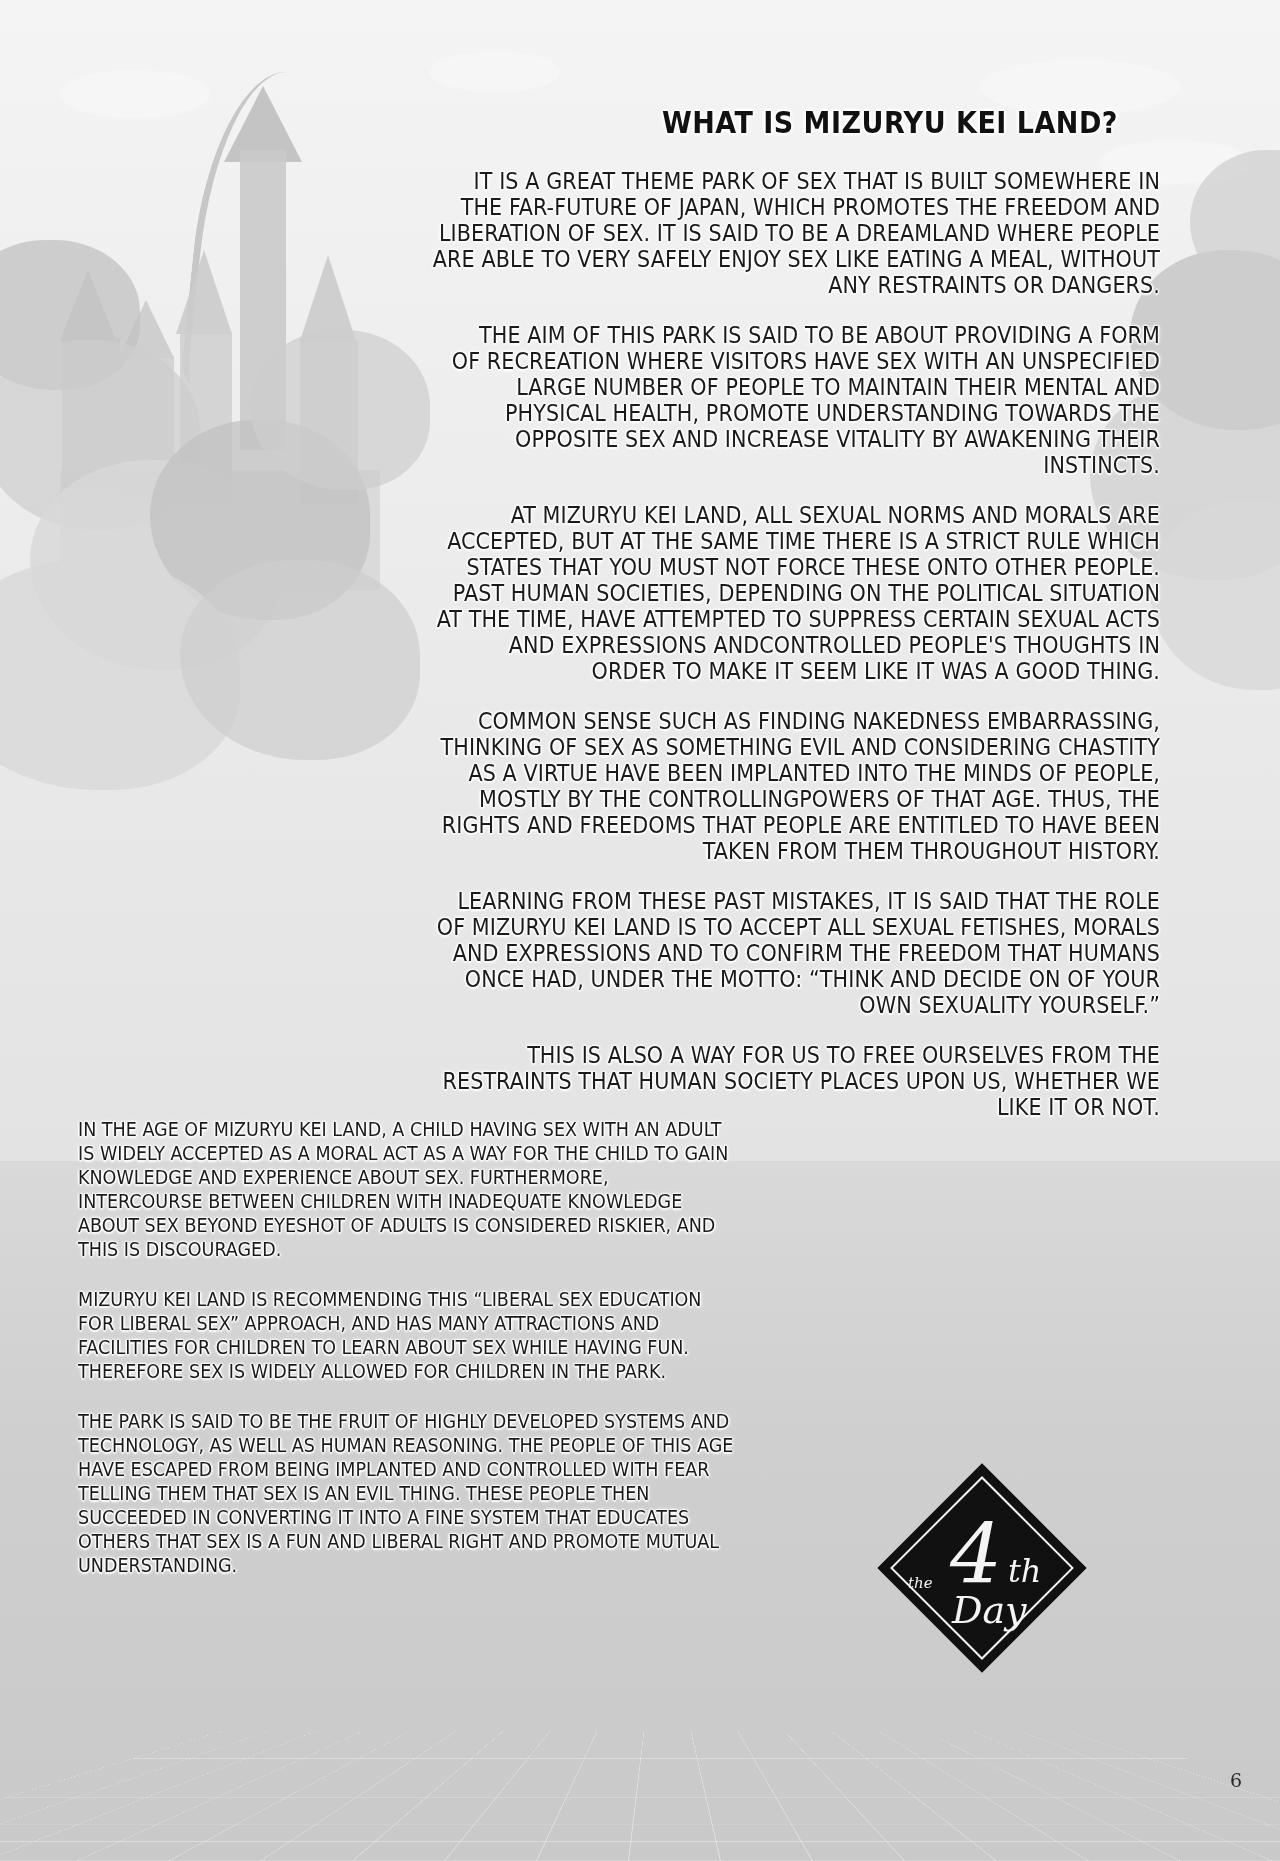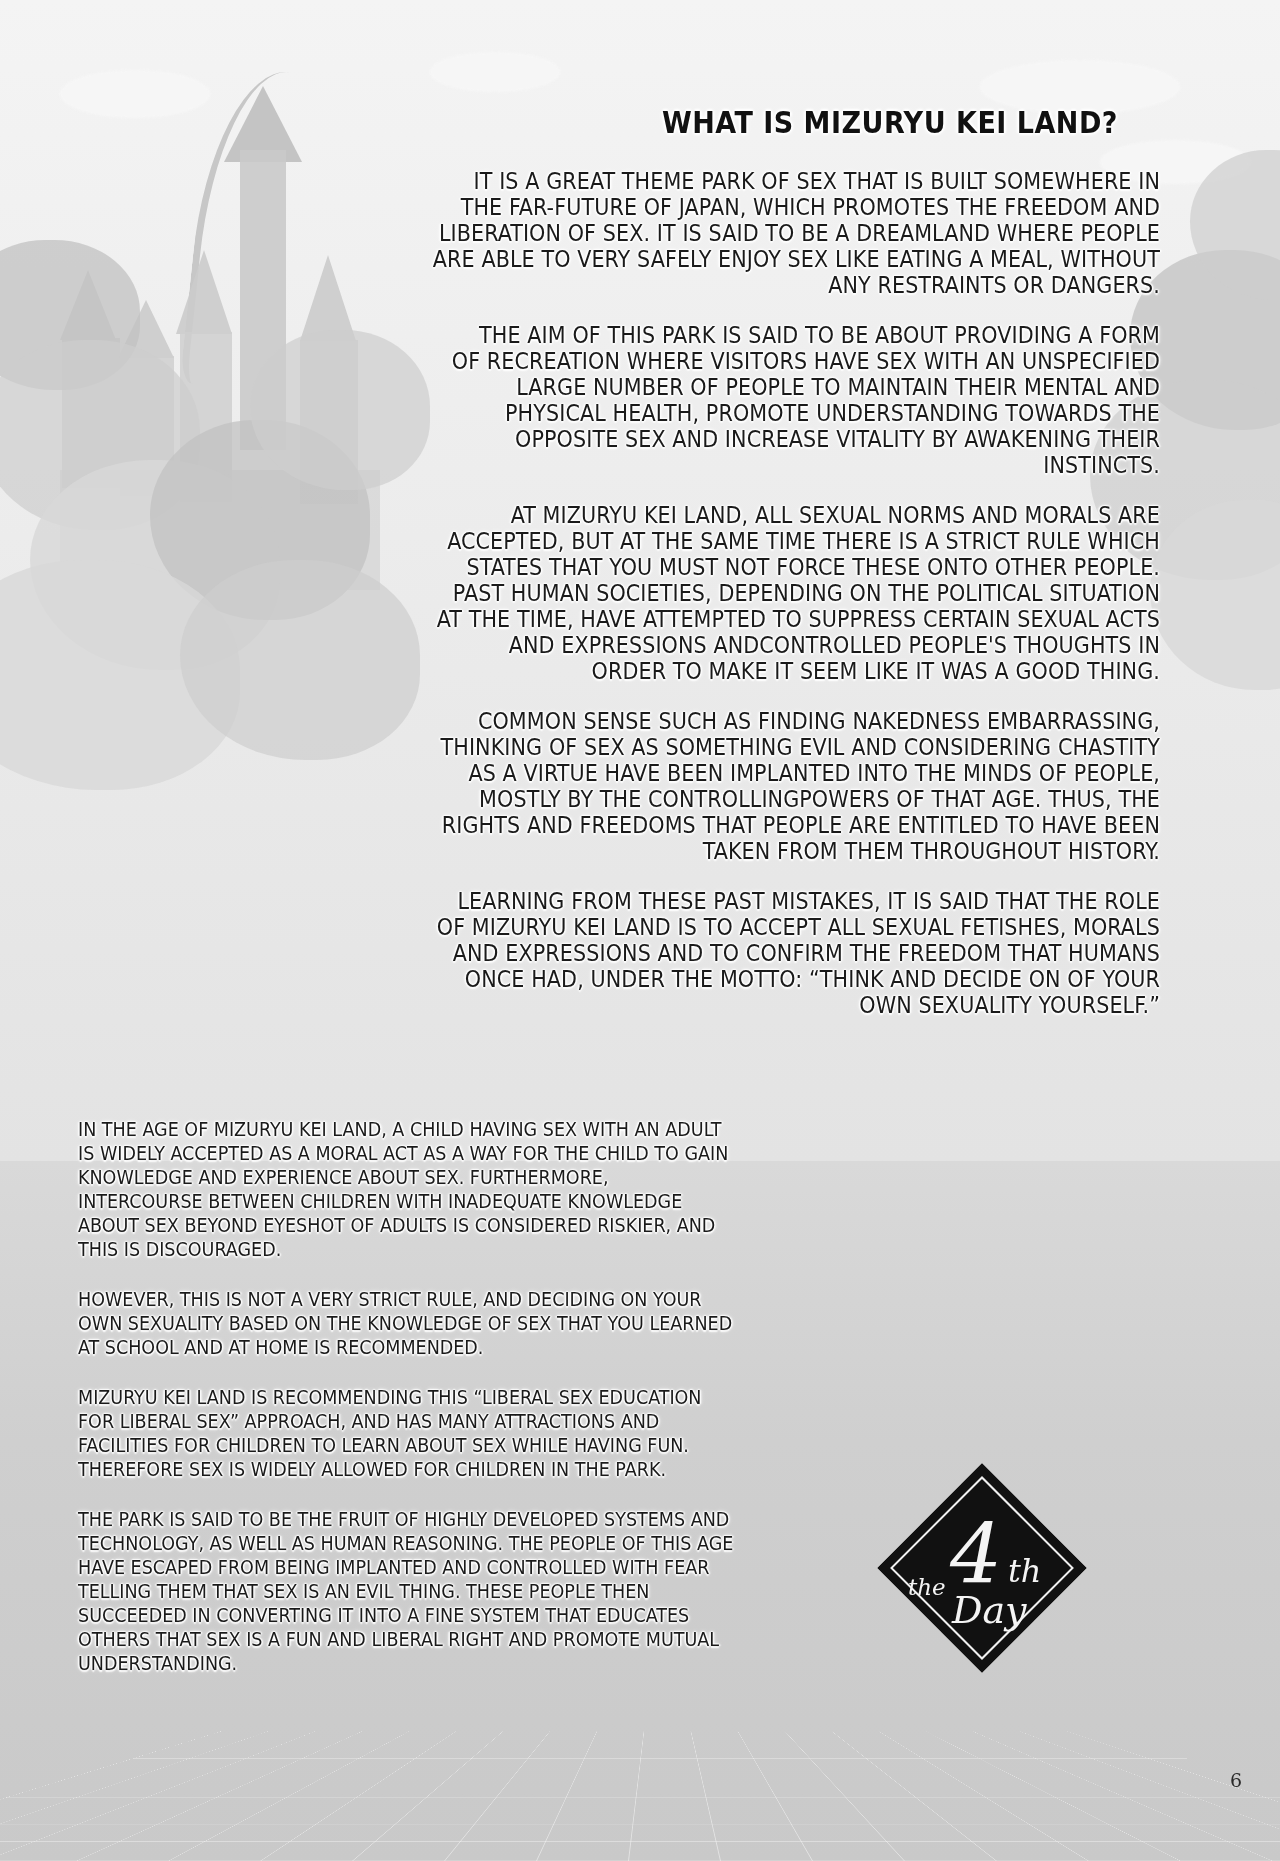--- a/index.html
+++ b/index.html
@@ -176,21 +176,21 @@
   }
   .logo .txt {
     position: absolute;
     inset: 0;
     color: #f4f4f4;
     font-family: "DejaVu Serif", "Liberation Serif", serif;
   }
   .logo .the {
     position: absolute;
     left: 24px; top: 104px;
-    font-size: 23px;
+    font-size: 15px;
     font-style: italic;
   }
   .logo .four {
     position: absolute;
     left: 66px; top: 44px;
     font-size: 82px;
     font-style: italic;
     line-height: 1;
   }
   .logo .th {
@@ -265,25 +265,25 @@
   </div>
 
   <div class="heading">WHAT IS MIZURYU KEI LAND?</div>
 
   <div class="col-right">
     <p>IT IS A GREAT THEME PARK OF SEX THAT IS BUILT SOMEWHERE IN THE FAR-FUTURE OF JAPAN, WHICH PROMOTES THE FREEDOM AND LIBERATION OF SEX. IT IS SAID TO BE A DREAMLAND WHERE PEOPLE ARE ABLE TO VERY SAFELY ENJOY SEX LIKE EATING A MEAL, WITHOUT ANY RESTRAINTS OR DANGERS.</p>
     <p>THE AIM OF THIS PARK IS SAID TO BE ABOUT PROVIDING A FORM OF RECREATION WHERE VISITORS HAVE SEX WITH AN UNSPECIFIED LARGE NUMBER OF PEOPLE TO MAINTAIN THEIR MENTAL AND PHYSICAL HEALTH, PROMOTE UNDERSTANDING TOWARDS THE OPPOSITE SEX AND INCREASE VITALITY BY AWAKENING THEIR INSTINCTS.</p>
     <p>AT MIZURYU KEI LAND, ALL SEXUAL NORMS AND MORALS ARE ACCEPTED, BUT AT THE SAME TIME THERE IS A STRICT RULE WHICH STATES THAT YOU MUST NOT FORCE THESE ONTO OTHER PEOPLE. PAST HUMAN SOCIETIES, DEPENDING ON THE POLITICAL SITUATION AT THE TIME, HAVE ATTEMPTED TO SUPPRESS CERTAIN SEXUAL ACTS AND EXPRESSIONS ANDCONTROLLED PEOPLE'S THOUGHTS IN ORDER TO MAKE IT SEEM LIKE IT WAS A GOOD THING.</p>
     <p>COMMON SENSE SUCH AS FINDING NAKEDNESS EMBARRASSING, THINKING OF SEX AS SOMETHING EVIL AND CONSIDERING CHASTITY AS A VIRTUE HAVE BEEN IMPLANTED INTO THE MINDS OF PEOPLE, MOSTLY BY THE CONTROLLINGPOWERS OF THAT AGE. THUS, THE RIGHTS AND FREEDOMS THAT PEOPLE ARE ENTITLED TO HAVE BEEN TAKEN FROM THEM THROUGHOUT HISTORY.</p>
     <p>LEARNING FROM THESE PAST MISTAKES, IT IS SAID THAT THE ROLE OF MIZURYU KEI LAND IS TO ACCEPT ALL SEXUAL FETISHES, MORALS AND EXPRESSIONS AND TO CONFIRM THE FREEDOM THAT HUMANS ONCE HAD, UNDER THE MOTTO: “THINK AND DECIDE ON OF YOUR OWN SEXUALITY YOURSELF.”</p>
+    <p>THIS IS ALSO A WAY FOR US TO FREE OURSELVES FROM THE RESTRAINTS THAT HUMAN SOCIETY PLACES UPON US, WHETHER WE LIKE IT OR NOT.</p>
   </div>
 
   <div class="col-left">
     <p>IN THE AGE OF MIZURYU KEI LAND, A CHILD HAVING SEX WITH AN ADULT IS WIDELY ACCEPTED AS A MORAL ACT AS A WAY FOR THE CHILD TO GAIN KNOWLEDGE AND EXPERIENCE ABOUT SEX. FURTHERMORE, INTERCOURSE BETWEEN CHILDREN WITH INADEQUATE KNOWLEDGE ABOUT SEX BEYOND EYESHOT OF ADULTS IS CONSIDERED RISKIER, AND THIS IS DISCOURAGED.</p>
-    <p>HOWEVER, THIS IS NOT A VERY STRICT RULE, AND DECIDING ON YOUR OWN SEXUALITY BASED ON THE KNOWLEDGE OF SEX THAT YOU LEARNED AT SCHOOL AND AT HOME IS RECOMMENDED.</p>
     <p>MIZURYU KEI LAND IS RECOMMENDING THIS “LIBERAL SEX EDUCATION FOR LIBERAL SEX” APPROACH, AND HAS MANY ATTRACTIONS AND FACILITIES FOR CHILDREN TO LEARN ABOUT SEX WHILE HAVING FUN. THEREFORE SEX IS WIDELY ALLOWED FOR CHILDREN IN THE PARK.</p>
     <p>THE PARK IS SAID TO BE THE FRUIT OF HIGHLY DEVELOPED SYSTEMS AND TECHNOLOGY, AS WELL AS HUMAN REASONING. THE PEOPLE OF THIS AGE HAVE ESCAPED FROM BEING IMPLANTED AND CONTROLLED WITH FEAR TELLING THEM THAT SEX IS AN EVIL THING. THESE PEOPLE THEN SUCCEEDED IN CONVERTING IT INTO A FINE SYSTEM THAT EDUCATES OTHERS THAT SEX IS A FUN AND LIBERAL RIGHT AND PROMOTE MUTUAL UNDERSTANDING.</p>
   </div>
 
   <div class="logo">
     <div class="diamond"></div>
     <div class="txt">
       <span class="the">the</span>
       <span class="four">4</span>
       <span class="th">th</span>

